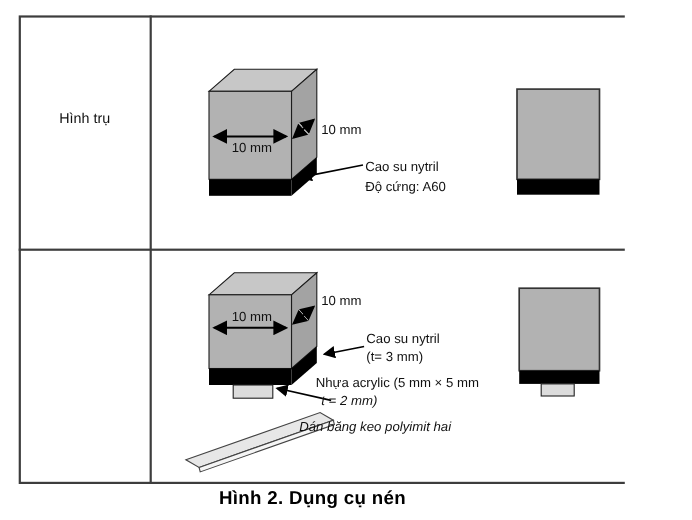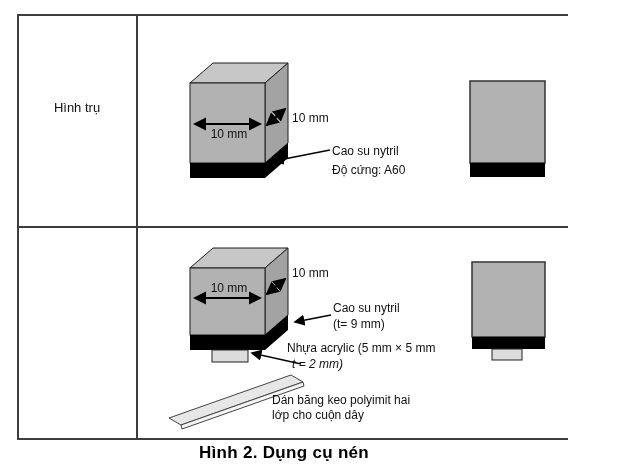--- a/index.html
+++ b/index.html
@@ -85,23 +85,22 @@
   <div class="txt" style="left:292px; top:110px;">10 mm</div>
   <div class="txt" style="left:332px; top:143px;">
     <div class="note-line">Cao su nytril</div>
     <div class="note-line gap-above">Độ cứng: A60</div>
   </div>
 
   <div class="txt dim" style="left:203px; top:280px;">10 mm</div>
   <div class="txt" style="left:292px; top:265px;">10 mm</div>
   <div class="txt" style="left:333px; top:300px;">
     <div class="note-line">Cao su nytril</div>
-    <div class="note-line">(t= 9 mm)</div>
+    <div class="note-line">(t= 3 mm)</div>
   </div>
   <div class="txt" style="left:287px; top:340px;">Nhựa acrylic (5 mm × 5 mm</div>
   <div class="txt" style="left:292px; top:356px; font-style:italic;">t  = 2 mm)</div>
-  <div class="txt tape" style="left:272px; top:393px;">
+  <div class="txt tape" style="left:272px; top:381px;font-style:italic;">
     <div class="note-line">Dán băng keo polyimit hai</div>
-    <div class="note-line">lớp cho cuộn dây</div>
   </div>
 
   <div class="caption">Hình 2. Dụng cụ nén</div>
 </div>
 
 </body></html>

